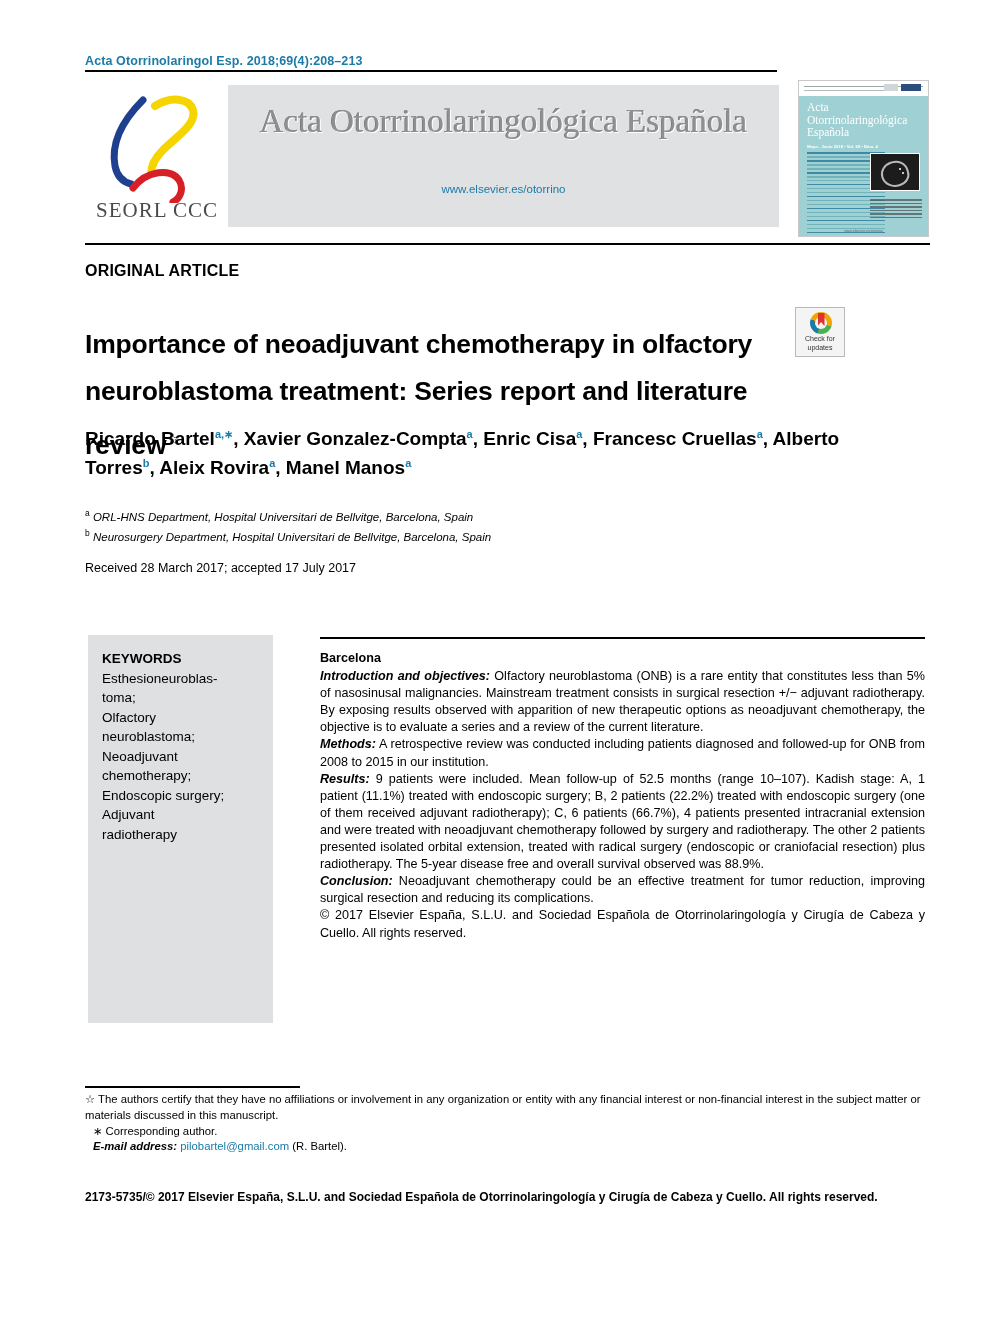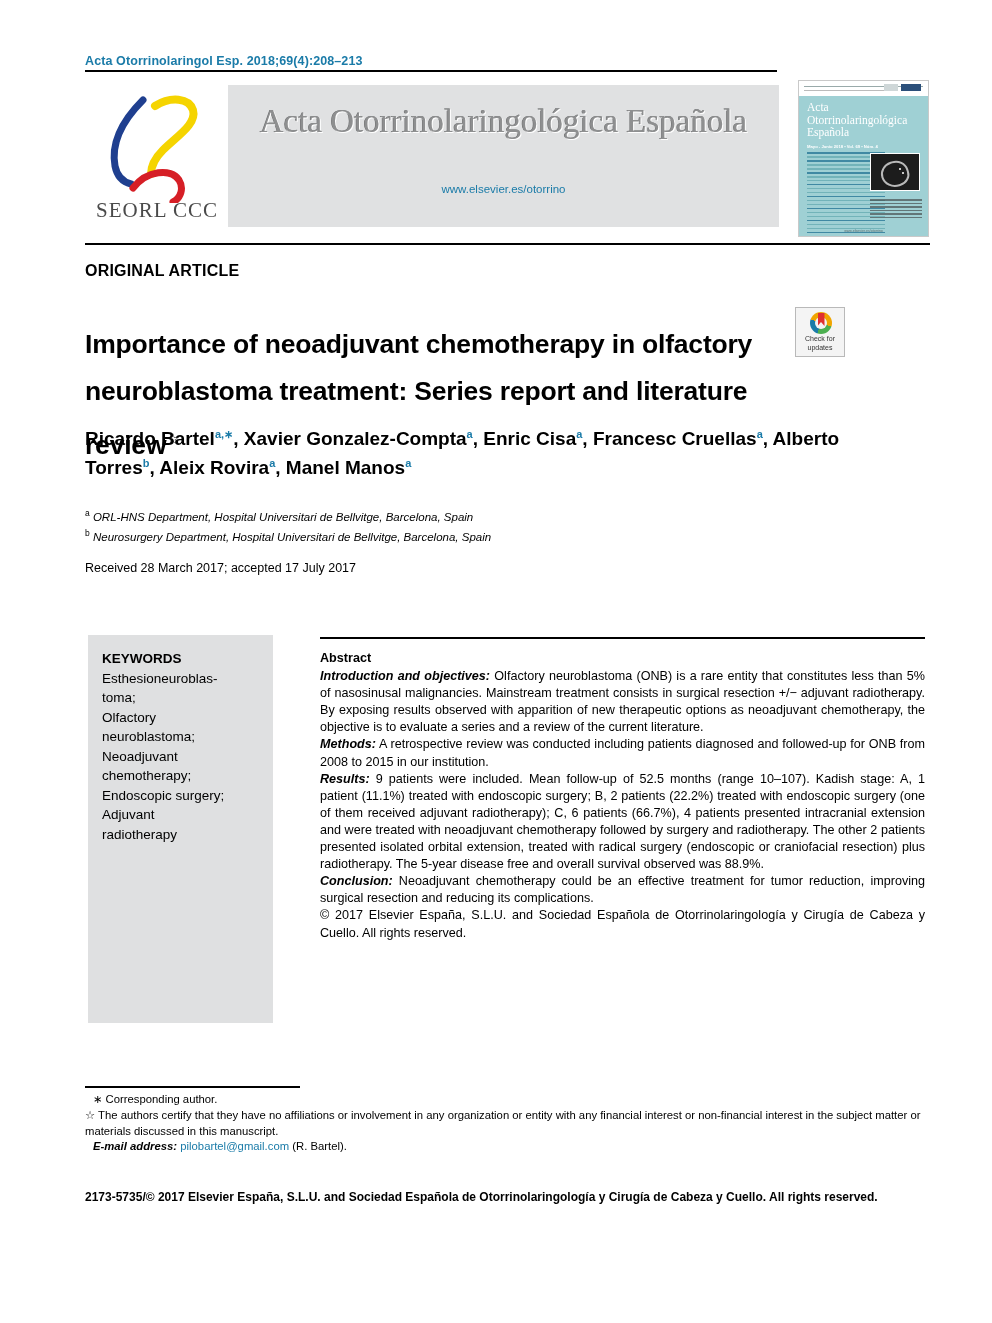--- a/index.html
+++ b/index.html
@@ -454,39 +454,39 @@
           <div>chemotherapy;</div>
           <div>Endoscopic surgery;</div>
           <div>Adjuvant</div>
           <div>radiotherapy</div>
         </div>
     </div>
   </div>
 
   <div class="abs-rule"></div>
   <div class="abstract">
-    <div class="abs-head">Abstract</div>
+    <div class="abs-head">Barcelona</div>
     <div>
         <p><em>Introduction and objectives:</em><span> Olfactory neuroblastoma (ONB) is a rare entity that constitutes less than 5% of nasosinusal malignancies. Mainstream treatment consists in surgical resection +/− adjuvant radiotherapy. By exposing results observed with apparition of new therapeutic options as neoadjuvant chemotherapy, the objective is to evaluate a series and a review of the current literature.</span></p>
         <p><em>Methods:</em><span> A retrospective review was conducted including patients diagnosed and followed-up for ONB from 2008 to 2015 in our institution.</span></p>
         <p><em>Results:</em><span> 9 patients were included. Mean follow-up of 52.5 months (range 10–107). Kadish stage: A, 1 patient (11.1%) treated with endoscopic surgery; B, 2 patients (22.2%) treated with endoscopic surgery (one of them received adjuvant radiotherapy); C, 6 patients (66.7%), 4 patients presented intracranial extension and were treated with neoadjuvant chemotherapy followed by surgery and radiotherapy. The other 2 patients presented isolated orbital extension, treated with radical surgery (endoscopic or craniofacial resection) plus radiotherapy. The 5-year disease free and overall survival observed was 88.9%.</span></p>
         <p><em>Conclusion:</em><span> Neoadjuvant chemotherapy could be an effective treatment for tumor reduction, improving surgical resection and reducing its complications.</span></p>
       </div>
     <p>© 2017 Elsevier España, S.L.U. and Sociedad Española de Otorrinolaringología y Cirugía de Cabeza y Cuello. All rights reserved.</p>
   </div>
 
   <div class="fn-rule"></div>
   <div class="footnotes">
+    <div class="fn-line">
+      <span>☆</span>
+      <span>The authors certify that they have no affiliations or involvement in any organization or entity with any financial interest or non-financial interest in the subject matter or materials discussed in this manuscript.</span>
+    </div>
     <div class="fn-line indent">
       <span>∗</span>
       <span>Corresponding author.</span>
-    </div>
-    <div class="fn-line">
-      <span>☆</span>
-      <span>The authors certify that they have no affiliations or involvement in any organization or entity with any financial interest or non-financial interest in the subject matter or materials discussed in this manuscript.</span>
     </div>
     <div class="fn-line indent">
       <em>E-mail address:</em>
       <span class="email-link">pilobartel@gmail.com</span>
       <span>(R. Bartel).</span>
     </div>
   </div>
 
   <div class="bottom-copyright">2173-5735/© 2017 Elsevier España, S.L.U. and Sociedad Española de Otorrinolaringología y Cirugía de Cabeza y Cuello. All rights reserved.</div>
 

